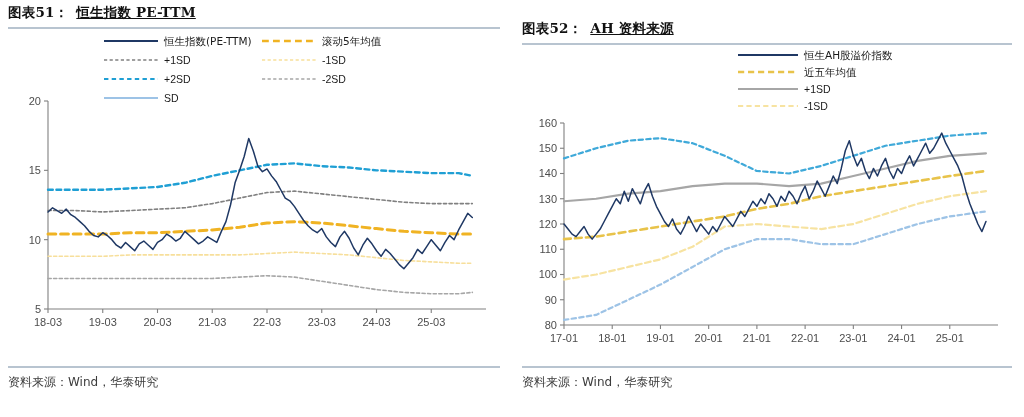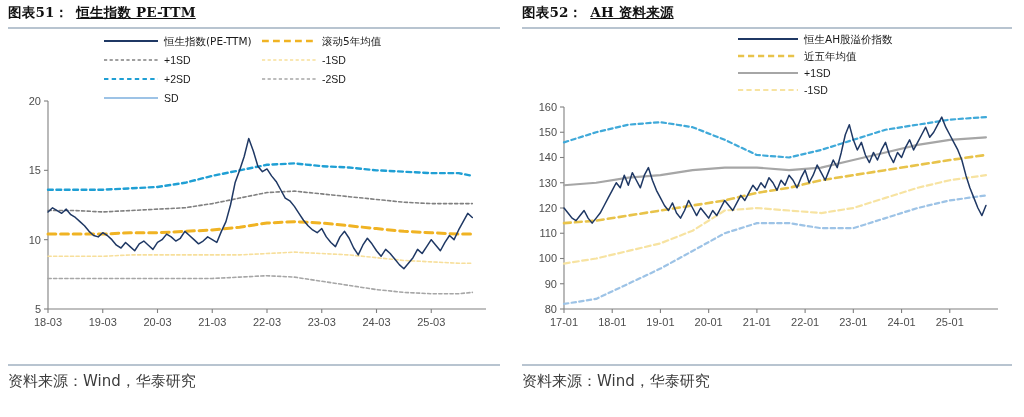--- a/index.html
+++ b/index.html
@@ -4,38 +4,38 @@
 <style>
   html,body{margin:0;padding:0;}
   body{
     width:1024px;height:417px;background:#ffffff;
     font-family:"Liberation Sans","DejaVu Sans",sans-serif;
     color:#1a1a1a;overflow:hidden;
   }
   .board{display:flex;width:1024px;height:417px;}
   .panel{width:512px;height:399px;position:relative;box-sizing:border-box;}
   .panel.left{padding:0 12px 0 8px;}
-  .panel.right{padding:0 12px 0 10px;}
+  .panel.right{padding:16px 12px 0 10px;}
 
   .panel-head{padding-top:4px;}
   .title-row{display:flex;align-items:baseline;gap:8px;font-size:13.5px;font-weight:bold;
     font-family:"DejaVu Serif","Liberation Serif",serif;color:#111;letter-spacing:.2px;
     white-space:nowrap;}
   .title-no{font-weight:bold;}
   .title-text{font-weight:bold;text-decoration:underline;}
   .head-rule{height:2px;background:#b8c4d0;margin-top:5px;}
 
   .chart-area{position:relative;height:310px;text-align:right;}
   .chart-area svg{display:block;}
 
   .foot{position:absolute;left:0;right:0;bottom:8px;box-sizing:border-box;}
   .panel.left .foot{padding:0 12px 0 8px;}
   .panel.right .foot{padding:0 12px 0 10px;}
   .foot-rule{height:2px;background:#b8c4d0;}
-  .foot-text{font-size:15px;color:#3c3c3c;margin-top:6px;
+  .foot-text{font-size:12px;color:#3c3c3c;margin-top:6px;
     font-family:"DejaVu Sans","Liberation Sans",sans-serif;}
 
   .lg-text{font-size:10.5px;fill:#1a1a1a;font-family:"Liberation Sans","DejaVu Sans",sans-serif;}
   .lg-cn{font-size:10.5px;fill:#1a1a1a;font-family:"DejaVu Sans","Liberation Sans",sans-serif;}
   .ax-text{font-size:11px;fill:#4d4d4d;font-family:"Liberation Sans","DejaVu Sans",sans-serif;}
 </style>
 </head>
 <body>
 
 <div class="board">

